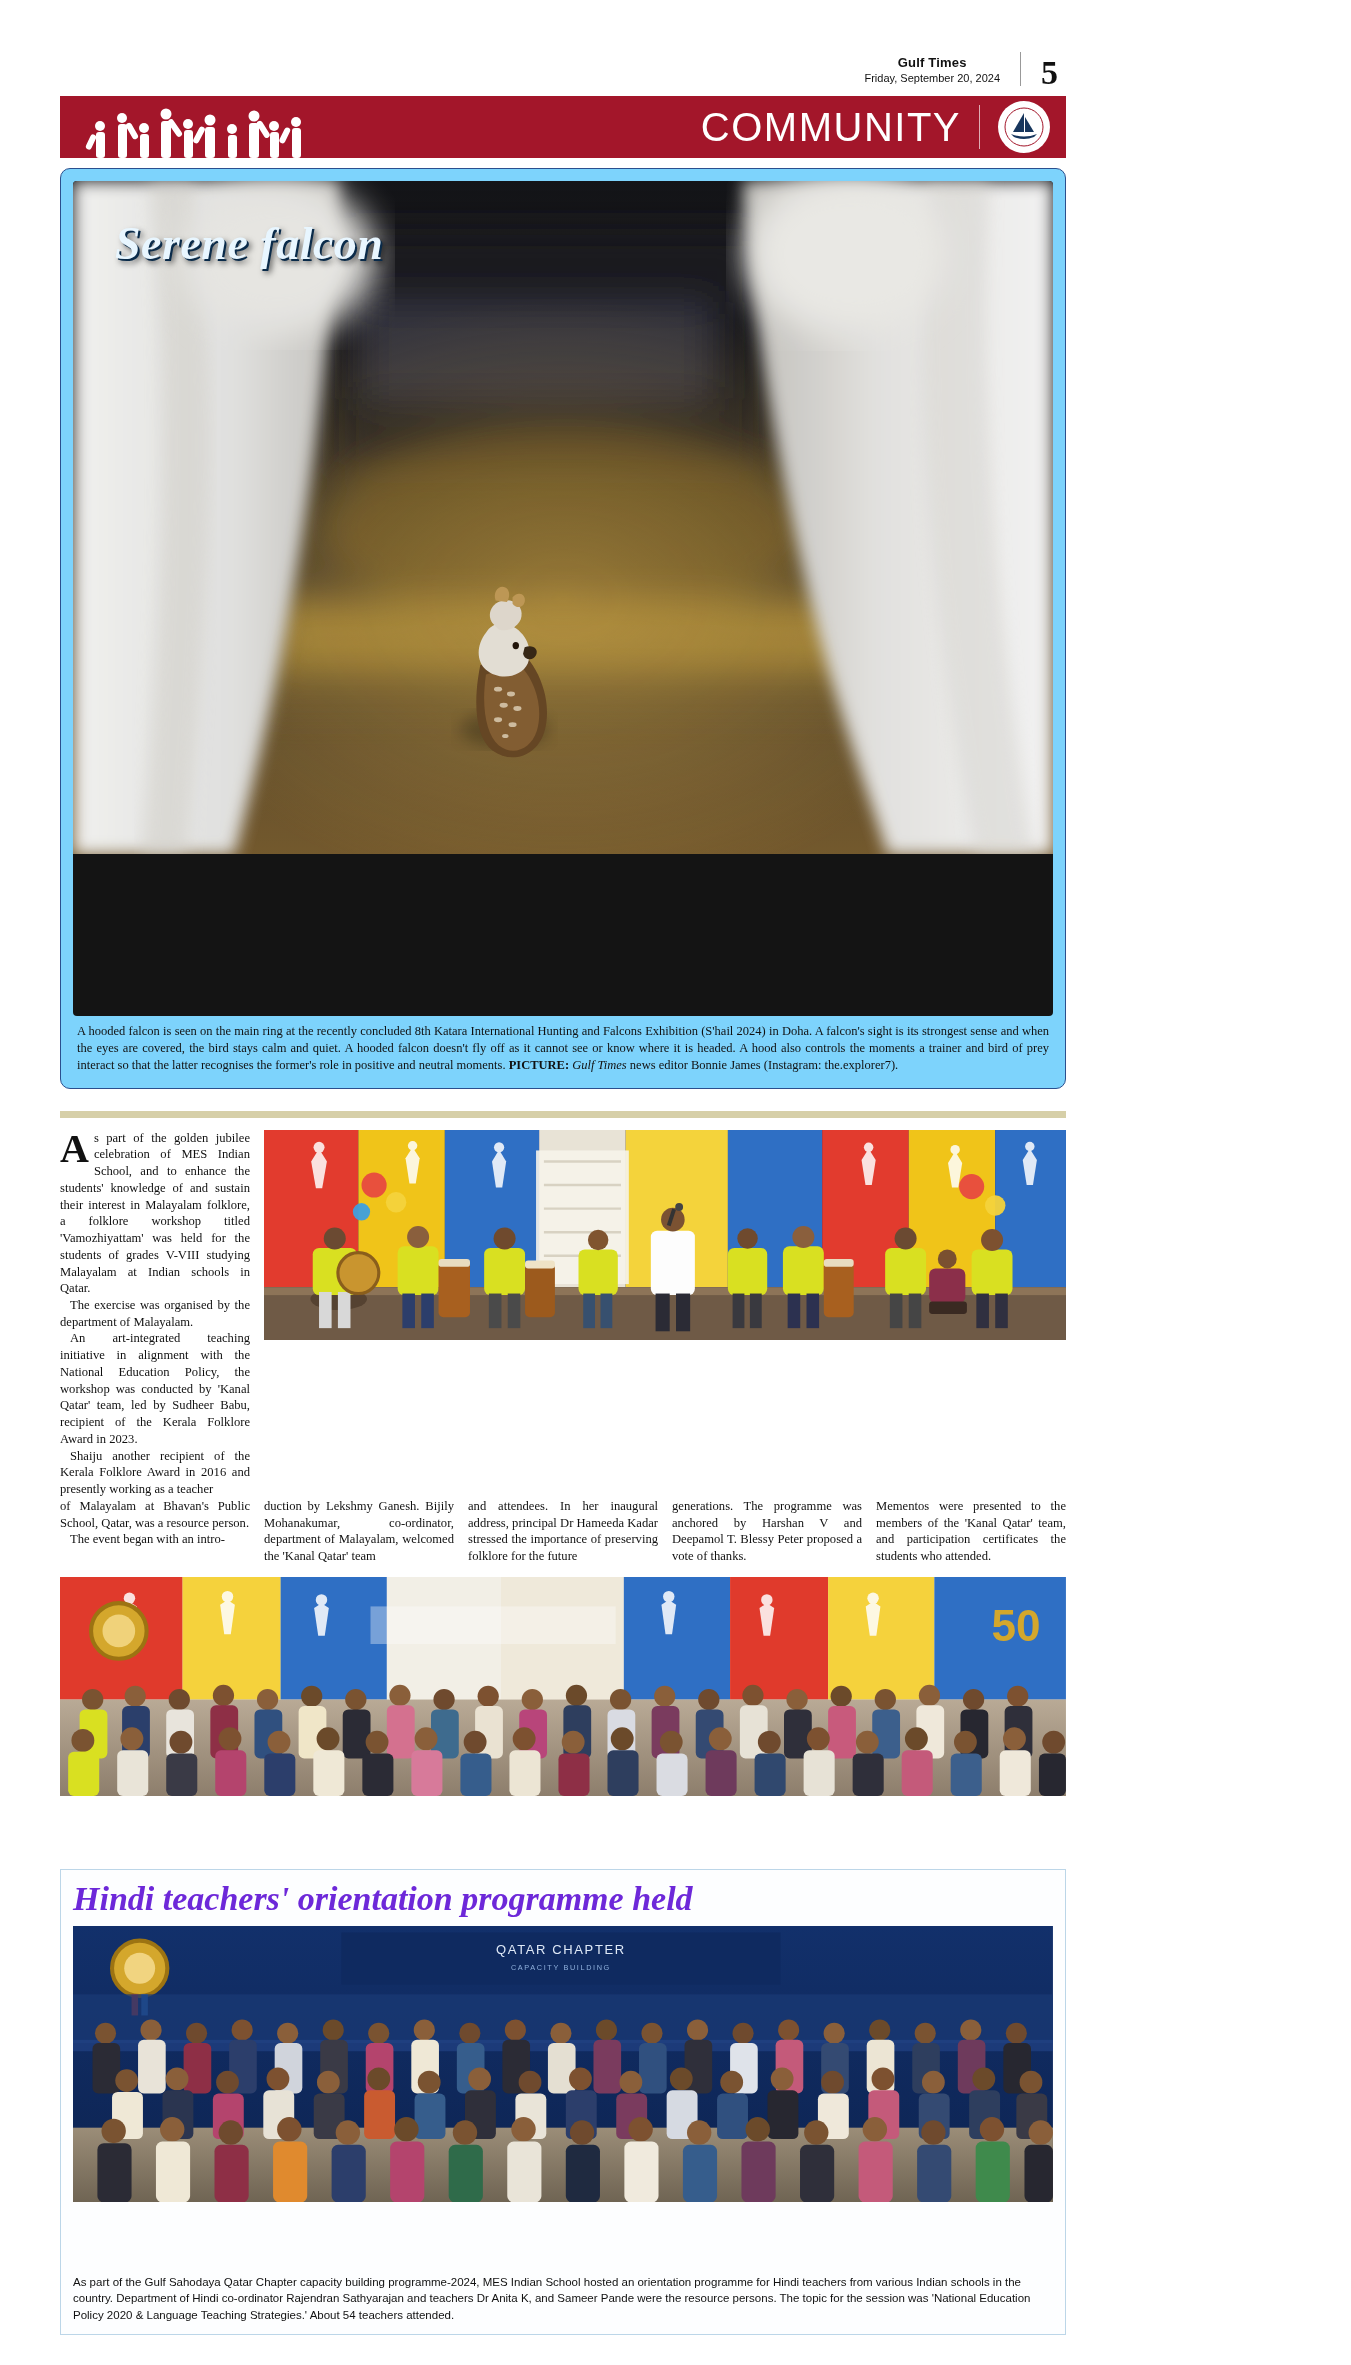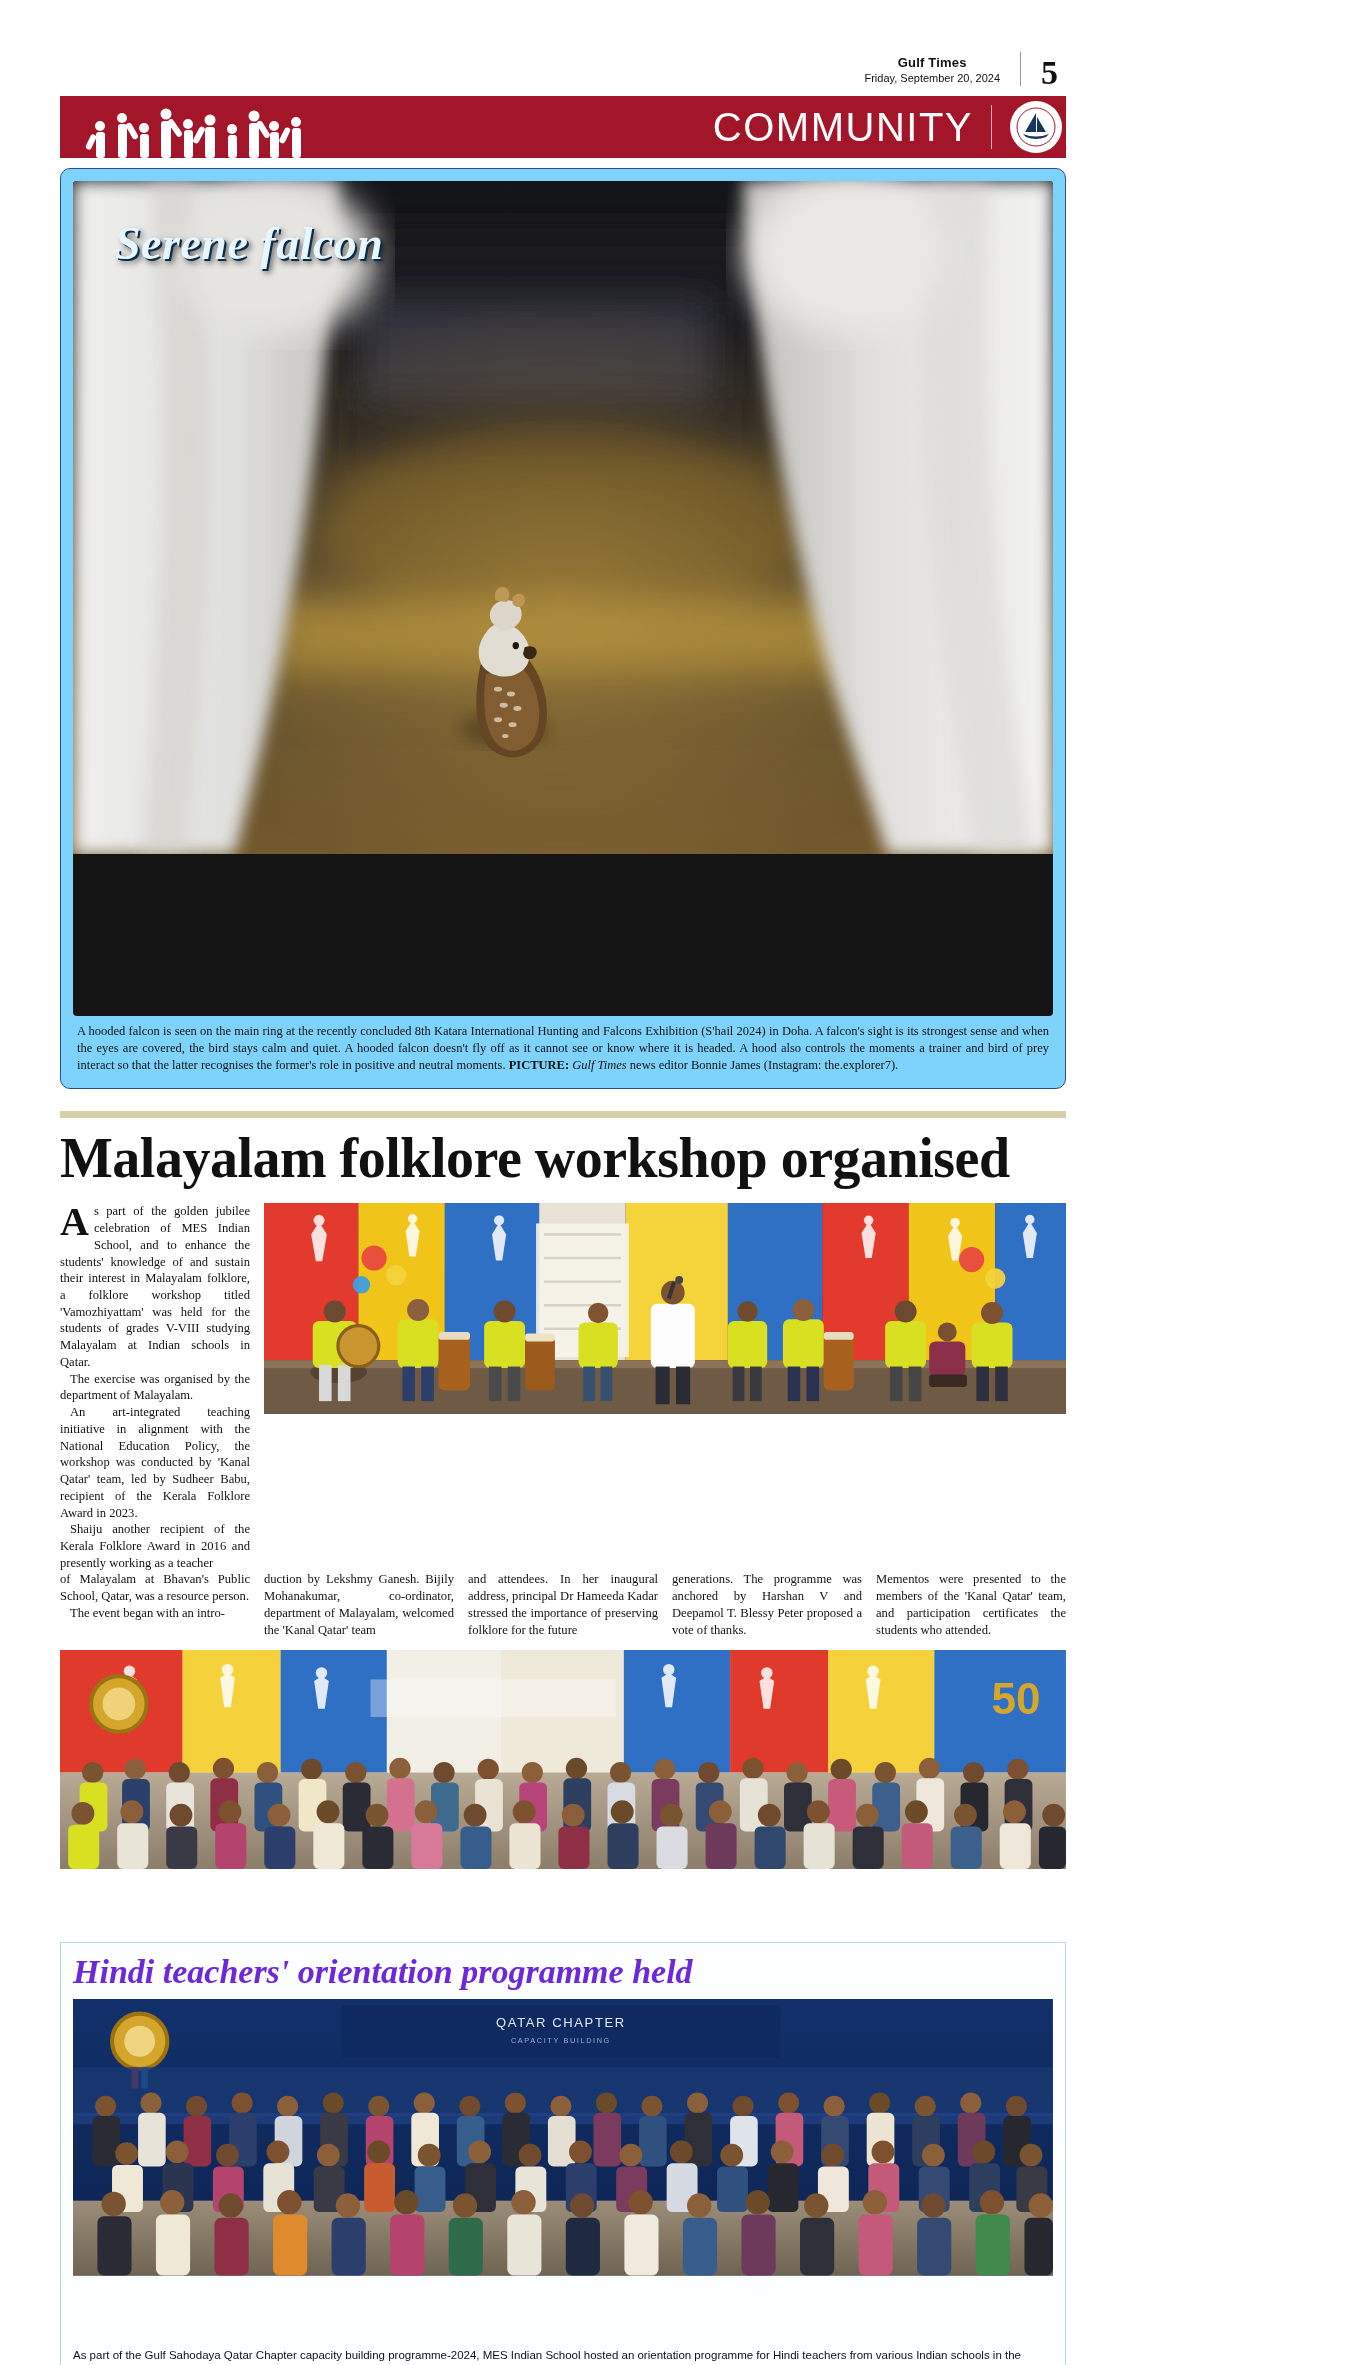--- a/index.html
+++ b/index.html
@@ -26,21 +26,21 @@
 
   
   .banner {
     margin-top:10px;
     height:62px; background:#a3162a;
     display:flex; align-items:center; justify-content:space-between;
     position:relative; overflow:hidden;
   }
   .banner-crowd { width:310px; height:62px; position:relative; }
   .banner-crowd svg { display:block; }
-  .banner-right { display:flex; align-items:center; gap:18px; padding-right:4px; }
+  .banner-right { display:flex; align-items:center; gap:18px; padding-right:16px; }
   .banner-title {
     color:#fff; font-family:"Liberation Sans", sans-serif;
     font-size:40px; font-weight:300; letter-spacing:1.5px;
   }
   .banner-divider { width:1px; height:44px; background:rgba(255,255,255,.65); }
   .banner-logo {
     width:52px; height:52px; border-radius:50%; background:#fff;
     display:flex; align-items:center; justify-content:center;
   }
 
@@ -252,21 +252,20 @@
       </svg>
       <div class="hero-title">Serene falcon</div>
     </div>
     <div class="hero-caption">
       <span>A hooded falcon is seen on the main ring at the recently concluded 8th Katara International Hunting and Falcons Exhibition (S'hail 2024) in Doha. A falcon's sight is its strongest sense and when the eyes are covered, the bird stays calm and quiet. A hooded falcon doesn't fly off as it cannot see or know where it is headed. A hood also controls the moments a trainer and bird of prey interact so that the latter recognises the former's role in positive and neutral moments. </span><b>PICTURE: </b><i>Gulf Times</i><span> news editor Bonnie James (Instagram: the.explorer7).</span>
     </div>
   </div>
 
   <div class="gold-rule"></div>
 
-  <div class="headline">Malayalam folklore workshop organised</div>
 
   <div class="story-grid">
     <div class="col-narrow story-text">
       <p class="first"><span class="dropcap">A</span><span>s part of the golden jubilee celebration of MES Indian School, and to enhance the students' knowledge of and sustain their interest in Malayalam folklore, a folklore workshop titled 'Vamozhiyattam' was held for the students of grades V-VIII studying Malayalam at Indian schools in Qatar.</span></p>
       <p>The exercise was organised by the department of Malayalam.</p>
       <p>An art-integrated teaching initiative in alignment with the National Education Policy, the workshop was conducted by 'Kanal Qatar' team, led by Sudheer Babu, recipient of the Kerala Folklore Award in 2023.</p>
       <p>Shaiju another recipient of the Kerala Folklore Award in 2016 and presently working as a teacher</p>
     </div>
 
     <div class="photo-main">

